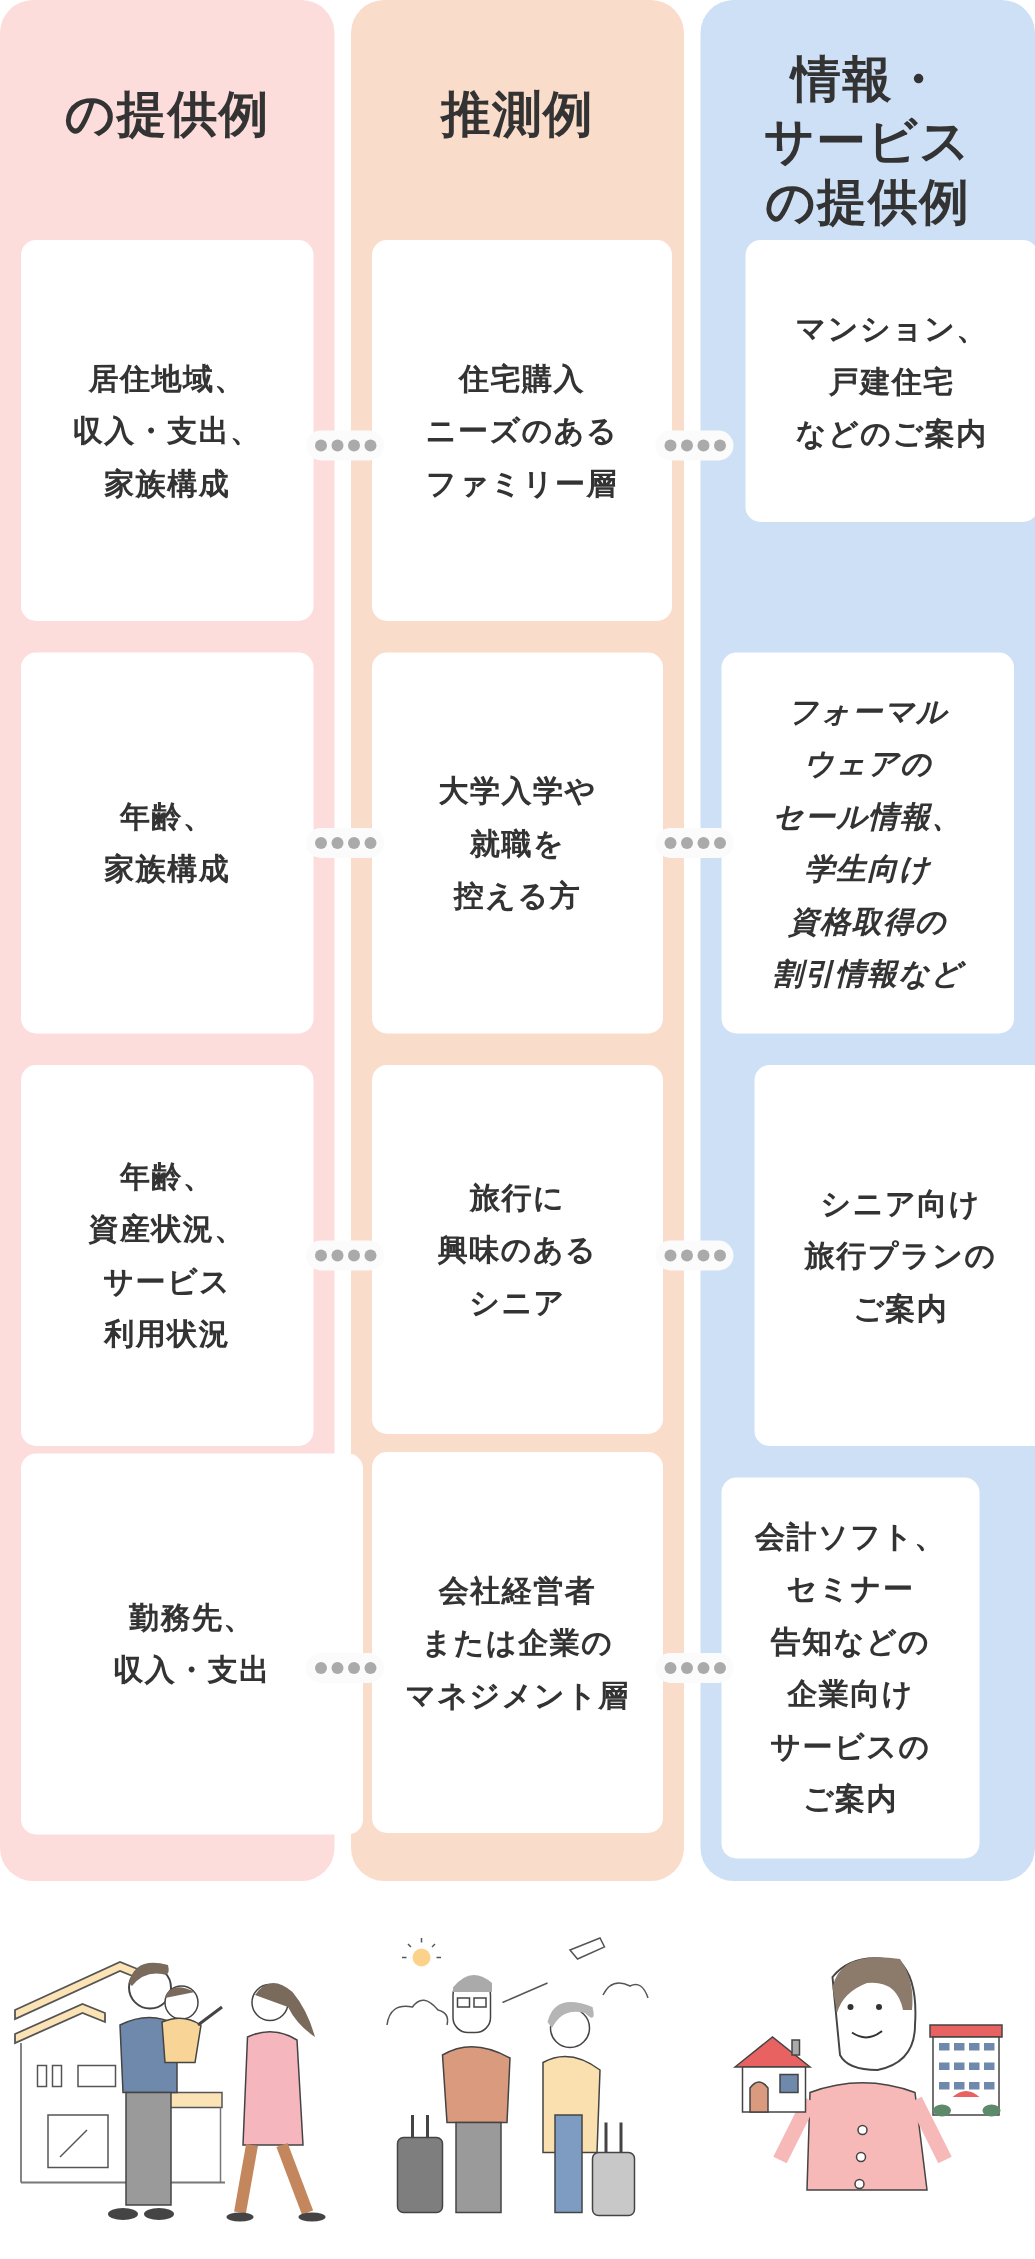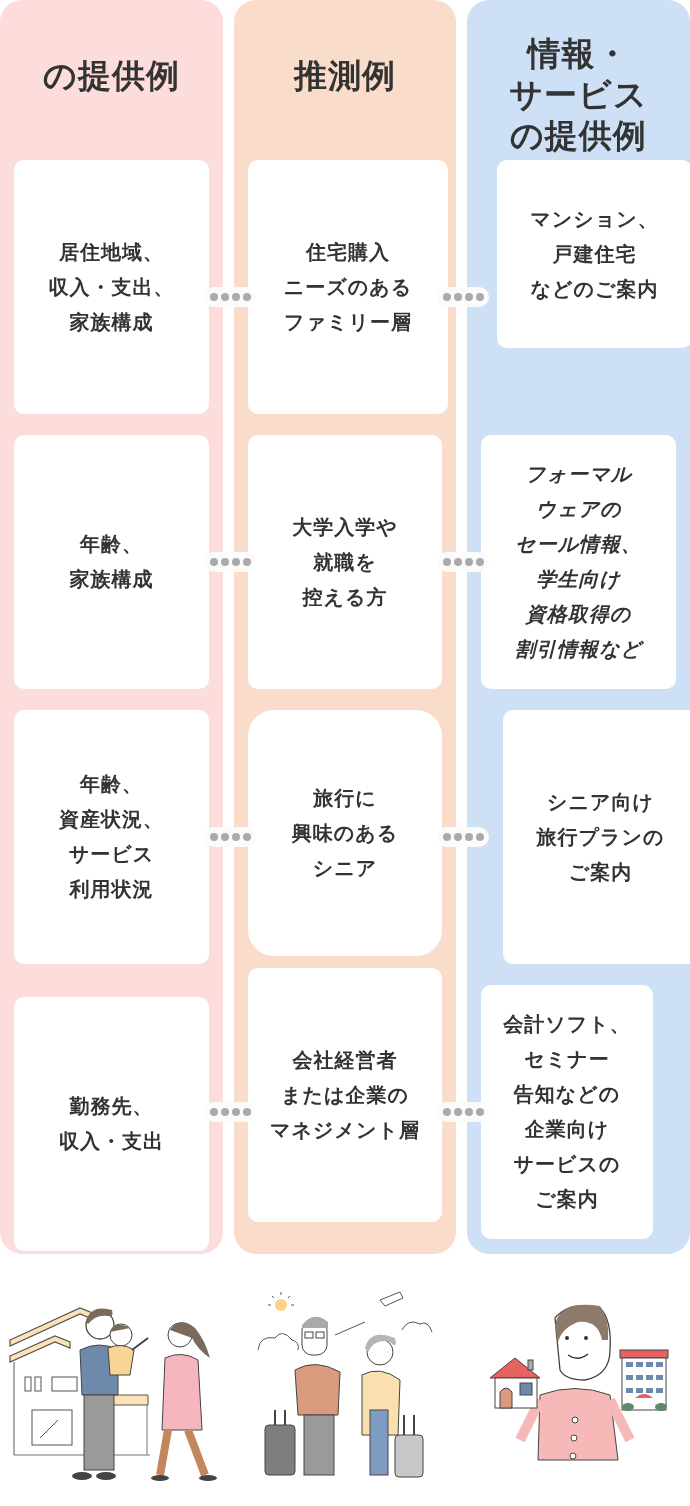--- a/index.html
+++ b/index.html
@@ -79,40 +79,40 @@
     <span></span>
     <span></span>
     <span></span>
     <span></span>
   </div>
 
 <div class="card" style="left:14px; top:710px; width:195px; height:254px;">年齢、
 資産状況、
 サービス
 利用状況</div>
-<div class="card" style="left:248px; top:710px; width:194px; height:246px;border-radius:26px;">旅行に
+<div class="card" style="left:248px; top:710px; width:194px; height:246px;">旅行に
 興味のある
 シニア</div>
 <div class="card" style="left:503px; top:710px; width:195px; height:254px;">シニア向け
 旅行プランの
 ご案内</div>
 <div class="connector" style="left:204px; top:827px;">
     <span></span>
     <span></span>
     <span></span>
     <span></span>
   </div>
 <div class="connector" style="left:437px; top:827px;">
     <span></span>
     <span></span>
     <span></span>
     <span></span>
   </div>
 
-<div class="card" style="left:14px; top:997px; width:195px; height:254px;">勤務先、
+<div class="card" style="left:14px; top:969px; width:228px; height:254px;">勤務先、
 収入・支出</div>
 <div class="card" style="left:248px; top:968px; width:194px; height:254px;">会社経営者
 または企業の
 マネジメント層</div>
 <div class="card" style="left:481px; top:985px; width:172px; height:254px;">会計ソフト、
 セミナー
 告知などの
 企業向け
 サービスの
 ご案内</div>

